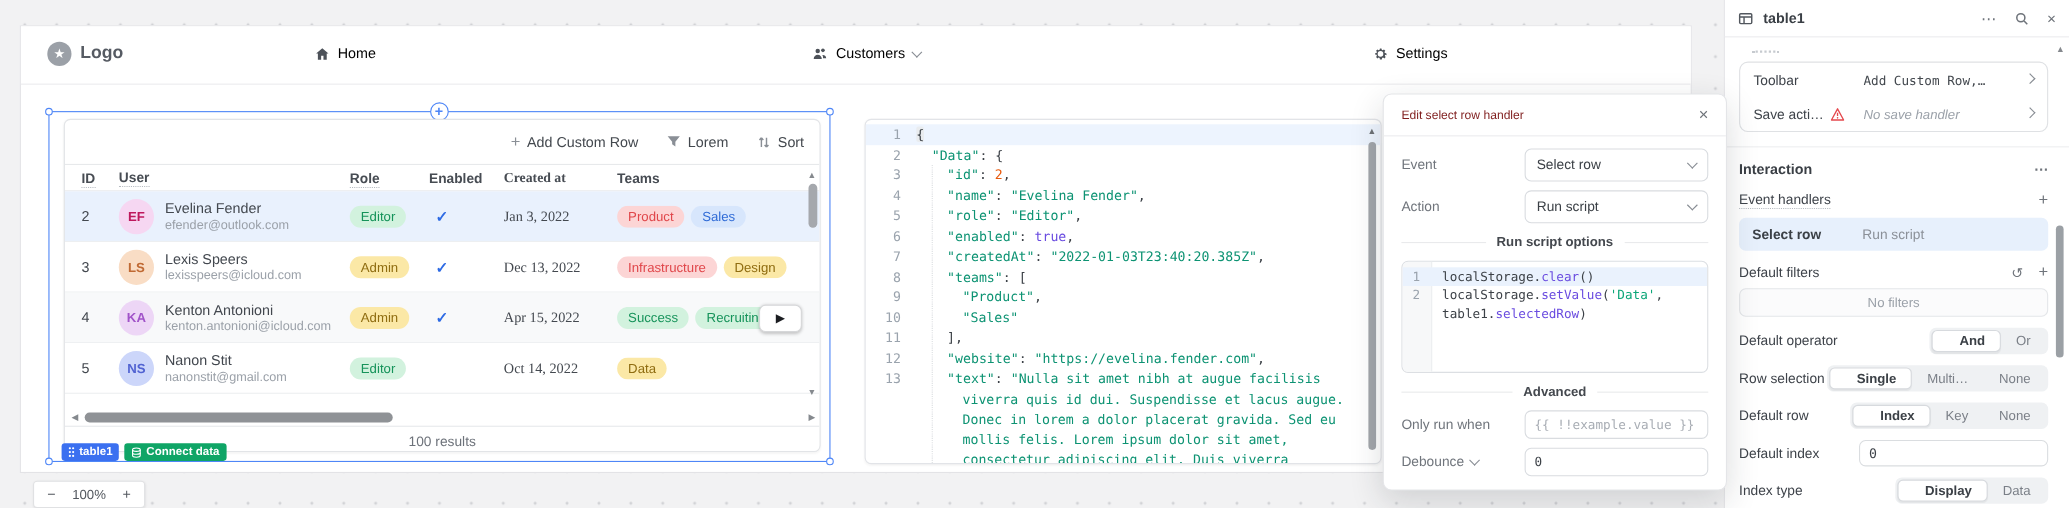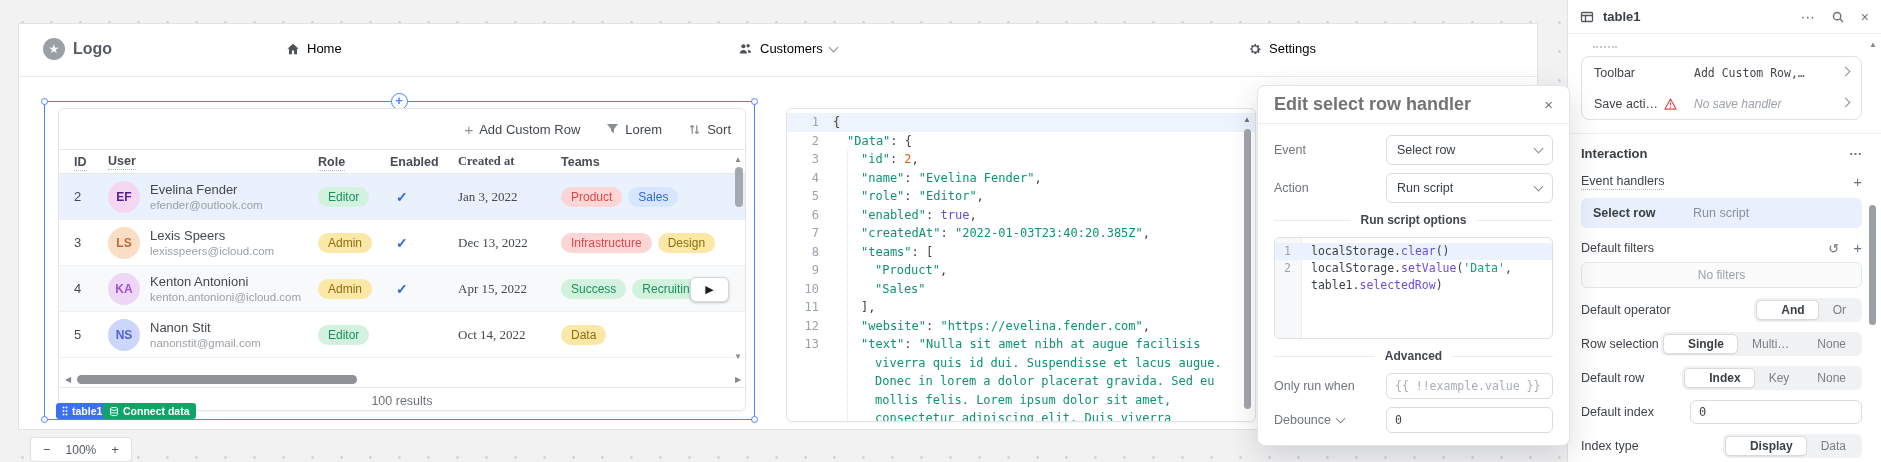--- a/index.html
+++ b/index.html
@@ -38,56 +38,56 @@
   .col-user{width:210px;flex:none;display:flex;align-items:center;gap:10px;}
   .col-role{width:72px;flex:none;}
   .col-on{width:68px;flex:none;}
   .col-date{width:103px;flex:none;font-family:Liberation Serif, serif;}
   .col-teams{width:170px;flex:none;overflow:hidden;display:flex;align-items:center;gap:6px;white-space:nowrap;}
   #t-rows{position:absolute;left:0;right:0;top:65px;}
   .t-row{position:relative;height:46px;display:flex;align-items:center;border-bottom:1px solid #edeff1;box-sizing:border-box;font-size:13px;color:#43484f;background:#fff;cursor:pointer;}
   .t-row.alt{background:#f8f9fa;}
   .t-row.sel{background:#e9f1fd;}
   .av{width:32px;height:32px;border-radius:50%;flex:none;display:flex;align-items:center;justify-content:center;font-size:12px;font-weight:700;}
-  .av-pink{background:#f6d7f2;color:#4c1d95;} .av-orange{background:#f9ddc5;color:#c06a34;}
+  .av-pink{background:#f6d7f2;color:#be185d;} .av-orange{background:#f9ddc5;color:#c06a34;}
   .av-purple{background:#edd6f6;color:#a153c9;} .av-blue{background:#ccd6fa;color:#5163d2;}
   .u-name{font-size:13px;color:#43484f;line-height:16px;}
   .u-email{font-size:11.5px;color:#9ba1a9;line-height:14px;}
   .badge{display:inline-block;padding:3px 10px;border-radius:11px;font-size:12px;line-height:14px;flex:none;}
   .b-green{background:#d2f2de;color:#16935a;} .b-yellow{background:#fbe8a6;color:#8f6c10;}
   .b-red{background:#fcd5d5;color:#e0474b;} .b-blue{background:#d7e6fc;color:#2e6ad6;}
   .check{color:#2d6ae4;font-size:14px;font-weight:700;padding-left:6px;}
   .play-btn{position:absolute;left:631px;top:11px;width:37px;height:23px;background:#fff;border:1px solid #d6d7d9;border-radius:6px;box-shadow:0 1px 3px rgba(0,0,0,.22);display:flex;align-items:center;justify-content:center;font-size:11px;color:#1b1d21;cursor:pointer;}
   .scroll-arrow{position:absolute;font-size:8px;color:#85898e;line-height:8px;}
   .t-hthumb{position:absolute;left:18px;top:266px;width:280px;height:9px;border-radius:5px;background:#8f9296;cursor:grab;}
   .t-vthumb{position:absolute;left:676px;top:58px;width:8px;height:40px;border-radius:4px;background:#a5a8ad;cursor:grab;}
   .t-footer{position:absolute;left:0;right:0;top:278px;height:25px;border-top:1px solid #e7e9eb;display:flex;align-items:center;justify-content:center;font-size:12.5px;color:#6d727a;}
 
   
   .tag{position:absolute;top:379px;height:16px;display:flex;align-items:center;gap:4px;padding:0 6px;border-radius:3px;color:#fff;font-size:10.5px;font-weight:700;cursor:pointer;}
   .tag-table1{left:37px;background:#3b70f0;}
-  .tag-connect{left:84px;background:#0fa566;}
+  .tag-connect{left:94px;background:#0fa566;}
 
   
   .code-editor{position:absolute;left:767px;top:84px;width:470px;height:314px;background:#fff;border:1px solid #e2e4e8;border-radius:6px;box-sizing:border-box;overflow:hidden;box-shadow:0 1px 2px rgba(0,0,0,.04);}
   .code-lines{position:absolute;left:0;right:0;top:4px;}
   .cl{display:flex;font-size:12px;line-height:18.5px;}
   .cl-num{width:32px;flex:none;text-align:right;padding-right:14px;color:#9aa3ad;font-family:"DejaVu Sans Mono",monospace;}
   .cl-text{font-family:"DejaVu Sans Mono",monospace;white-space:pre;color:#3c4147;}
   .c-k{color:#0d9373;} .c-n{color:#e8590c;} .c-b{color:#6a4ce0;} .c-p{color:#3c4147;}
   .c-ph{color:#3c4147;background:#e9ecef;border-radius:2px;}
   #json-code .cl.active{background:#edf4fe;}
   .indent-guide{position:absolute;left:60px;top:41px;height:277px;border-left:1px dotted #dadde0;}
   .ce-vthumb{position:absolute;right:4px;top:20px;width:7px;height:280px;border-radius:4px;background:#a2a6ab;cursor:grab;}
   .ce-up{position:absolute;right:4px;top:7px;font-size:8px;color:#6d7176;line-height:8px;}
 
   
   .modal{position:absolute;left:1257px;top:85px;width:313px;background:#fff;border:1px solid #e4e5e8;border-radius:8px;box-shadow:0 10px 30px rgba(30,35,45,.16);box-sizing:border-box;z-index:30;}
   .m-title-row{height:37px;display:flex;align-items:center;padding:0 16px;border-bottom:1px solid #ebecee;}
-  .m-title{font-size:18px;font-weight:700;color:#737373;}
+  .m-title{font-size:11px;font-weight:400;color:#7f1d1d;}
   .m-close{margin-left:auto;font-size:15px;color:#6d7278;cursor:pointer;}
   .m-body{padding:11px 16px 12px 16px;}
   .m-row{display:flex;align-items:center;height:30px;margin-bottom:8px;}
   .m-label{width:112px;flex:none;font-size:12.5px;color:#70757c;display:flex;align-items:center;gap:6px;}
   .m-select{flex:1;height:30px;border:1px solid #d9dce0;border-radius:6px;display:flex;align-items:center;justify-content:space-between;padding:0 10px;font-size:12.5px;color:#3b4046;box-sizing:border-box;cursor:pointer;background:#fff;}
   .m-div{display:flex;align-items:center;gap:10px;margin:10px 0;}
   .m-div:before,.m-div:after{content:"";flex:1;border-top:1px solid #e9eaec;}
   .m-div span{font-size:12px;font-weight:600;color:#44484e;}
   .m-code{position:relative;height:100px;border:1px solid #dcdfe3;border-radius:6px;overflow:hidden;}
   .m-gutter{position:absolute;left:0;top:0;bottom:0;width:26px;background:#f7f8f9;border-right:1px solid #eceef0;}

